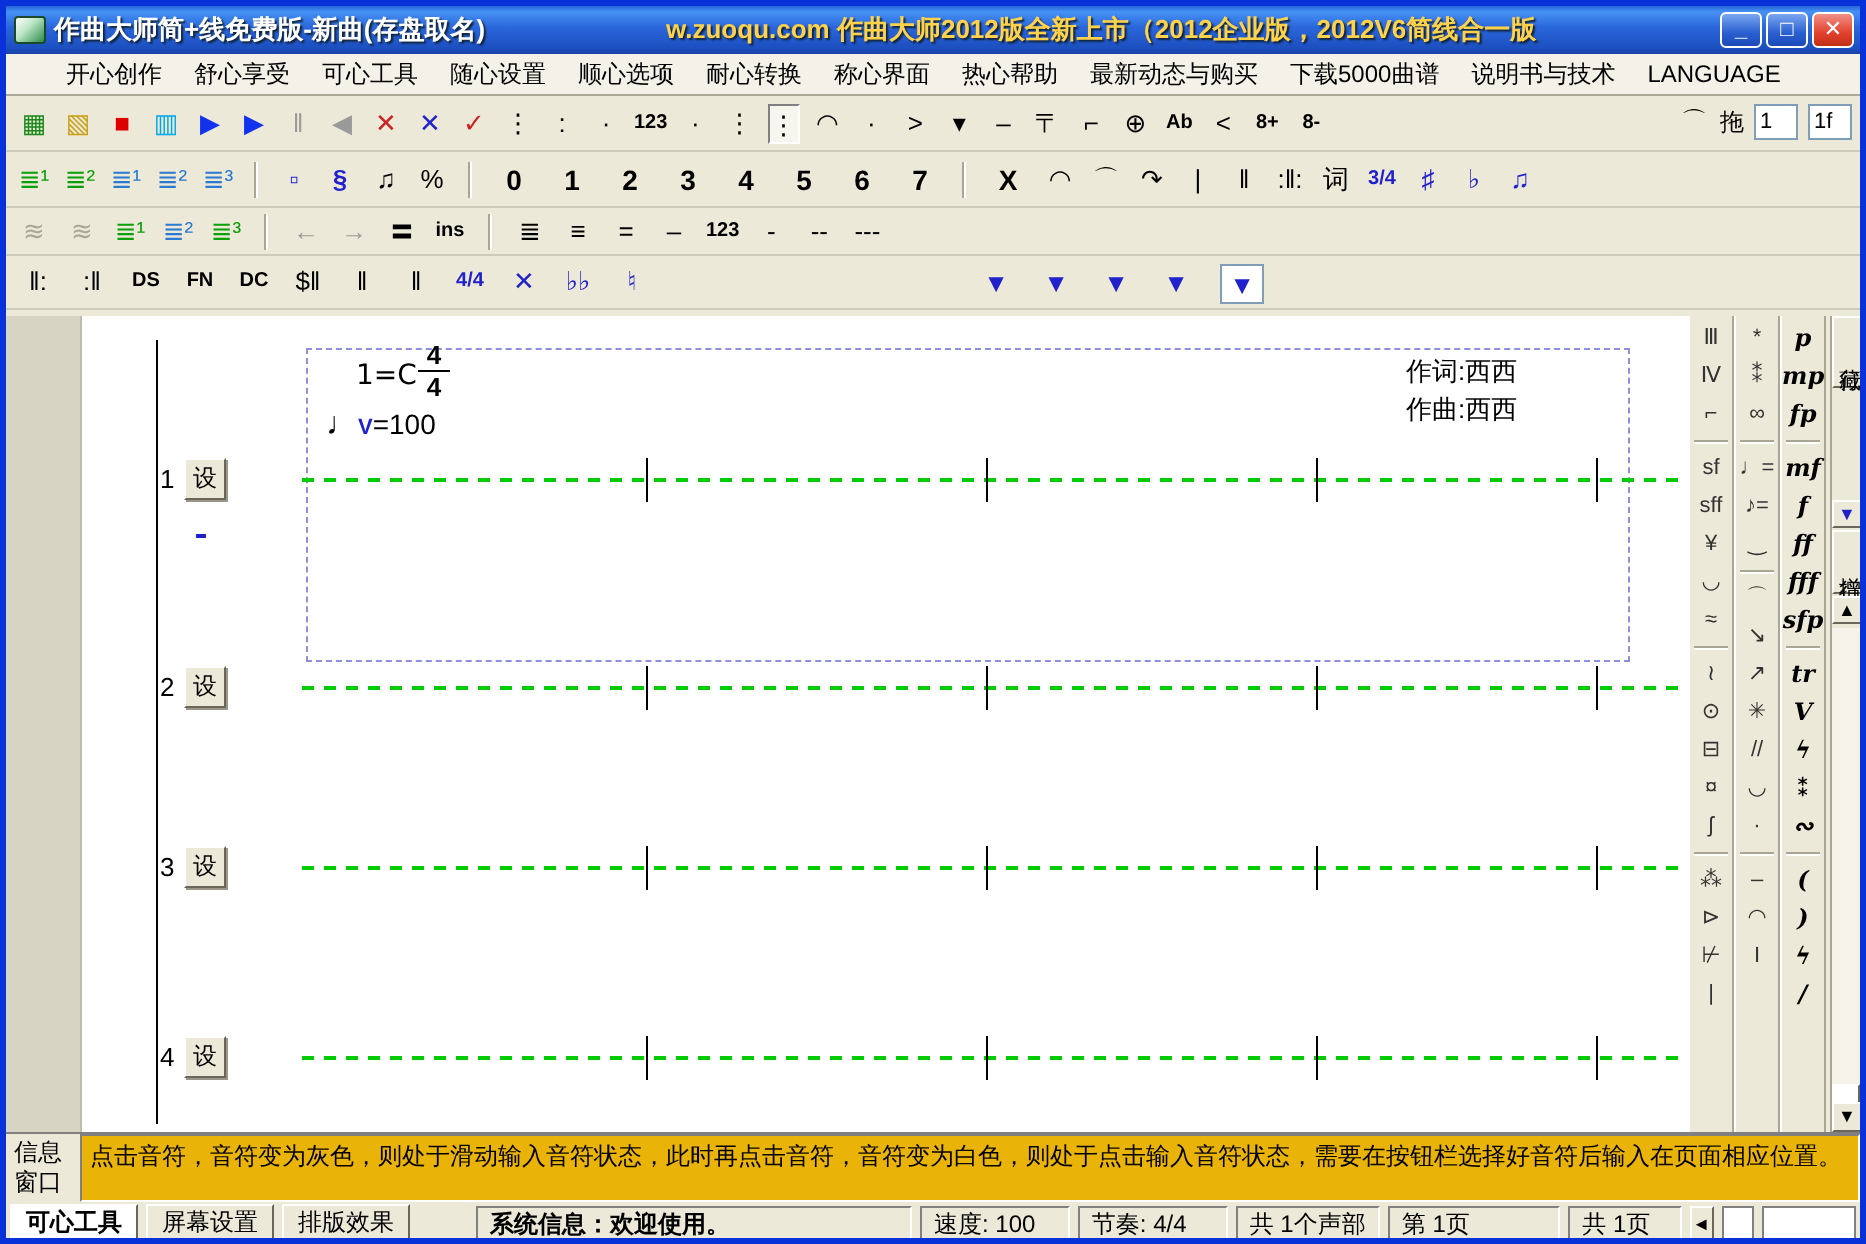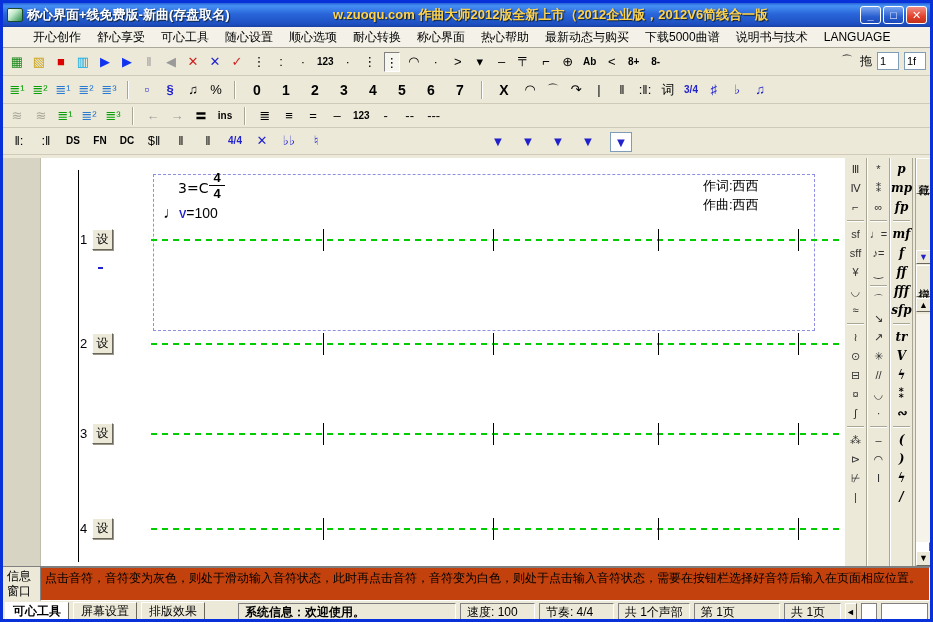--- a/index.html
+++ b/index.html
@@ -83,41 +83,41 @@
   .arr-down1 { top:92px; height:14px; line-height:12px; color:#2222cc; }
   .add-row { top:107px; height:32px; }
   .arr-up { top:140px; height:14px; line-height:12px; }
   .track { position:absolute; left:0; top:156px; width:15px; bottom:16px; background:#f6f4ea; }
   .thumb { position:absolute; left:0; top:228px; width:14px; height:12px; background:#fff; border:1px solid; border-color:#fff #6a675a #6a675a #fff; }
   .arr-down2 { bottom:0; top:auto; height:15px; line-height:13px; }
 
   
   .infobar { position:absolute; top:563px; left:0; right:0; height:35px; background:#ece9d8; border-top:1px solid #808080; display:flex; }
   .info-label { width:37px; font-size:12px; line-height:15px; padding:2px 0 0 4px; color:#000; }
-  .info-box { flex:1; background:#c2410c; border:1px solid; border-color:#808080 #fff #fff #808080; font-size:12px; padding:2px 4px; color:#000; overflow:hidden; white-space:nowrap; }
+  .info-box { flex:1; background:#eab308; border:1px solid; border-color:#808080 #fff #fff #808080; font-size:12px; padding:2px 4px; color:#000; overflow:hidden; white-space:nowrap; }
 
   
   .statusbar { position:absolute; top:598px; left:0; right:0; height:21px; background:#ece9d8; display:flex; align-items:center; gap:4px; padding:0 2px; }
   .status-tab { height:19px; line-height:17px; font-size:12px; padding:0 7px; border:1px solid; border-color:#fff #6a675a #6a675a #fff; background:#ece9d8; white-space:nowrap; }
   .status-tab.active { background:#fff; font-weight:bold; }
   .status-seg { height:18px; line-height:16px; font-size:12px; padding:0 6px; border:1px solid; border-color:#808080 #fff #fff #808080; white-space:nowrap; }
   .status-seg.sysinfo { font-weight:bold; width:302px;margin-left:29px; }
   .seg-speed{width:100px;} .seg-beat{width:100px;} .seg-voice{width:86px;} .seg-page{width:116px;} .seg-total{width:74px;}
   .hscroll-left { width:16px; height:18px; line-height:16px; text-align:center; font-size:9px; border:1px solid; border-color:#fff #6a675a #6a675a #fff; }
   .hscroll-box1 { width:22px; height:18px; background:#fff; border:1px solid #808080; }
   .hscroll-box2 { width:66px; height:18px; background:#fff; border:1px solid #808080; }
 </style>
 </head>
 <body>
 
 <div class="window">
 
   <div class="titlebar">
     <div class="app-icon"></div>
-    <span class="title-left">称心界面+线免费版-新曲(存盘取名)</span>
+    <span class="title-left">作曲大师简+线免费版-新曲(存盘取名)</span>
     <span class="title-center">w.zuoqu.com 作曲大师2012版全新上市（2012企业版，2012V6简线合一版</span>
     <div class="win-btns">
       <div class="win-btn">_</div>
       <div class="win-btn">□</div>
       <div class="win-btn close">✕</div>
     </div>
   </div>
 
   <div class="menubar">
 
@@ -259,21 +259,21 @@
     </div>
 
   <div class="main">
     <div class="left-gray"></div>
     <div class="page-vline"></div>
 
     <div class="score-area">
       <div class="selection-rect"></div>
 
       <div class="score-header">
-        <span class="key-sig">3=C</span>
+        <span class="key-sig">1=C</span>
         <span class="time-frac">
           <span class="num">4</span>
           <span class="den">4</span>
         </span>
         <span class="tempo">
           <span class="note">♩</span><span class="v">V</span><span>=100</span>
         </span>
         <div class="credits">
           <div>作词:西西</div>
           <div>作曲:西西</div>

